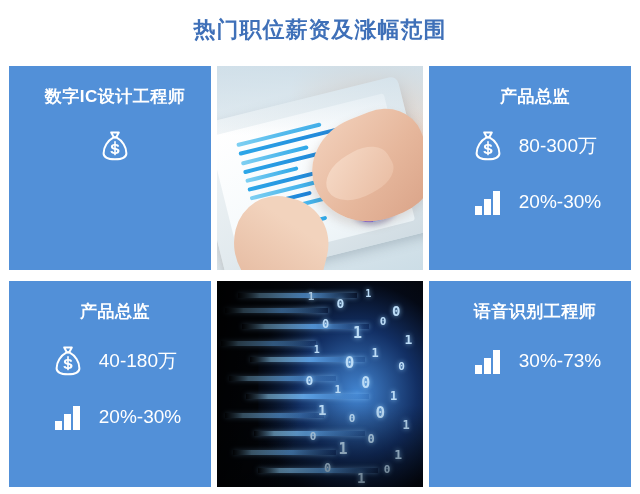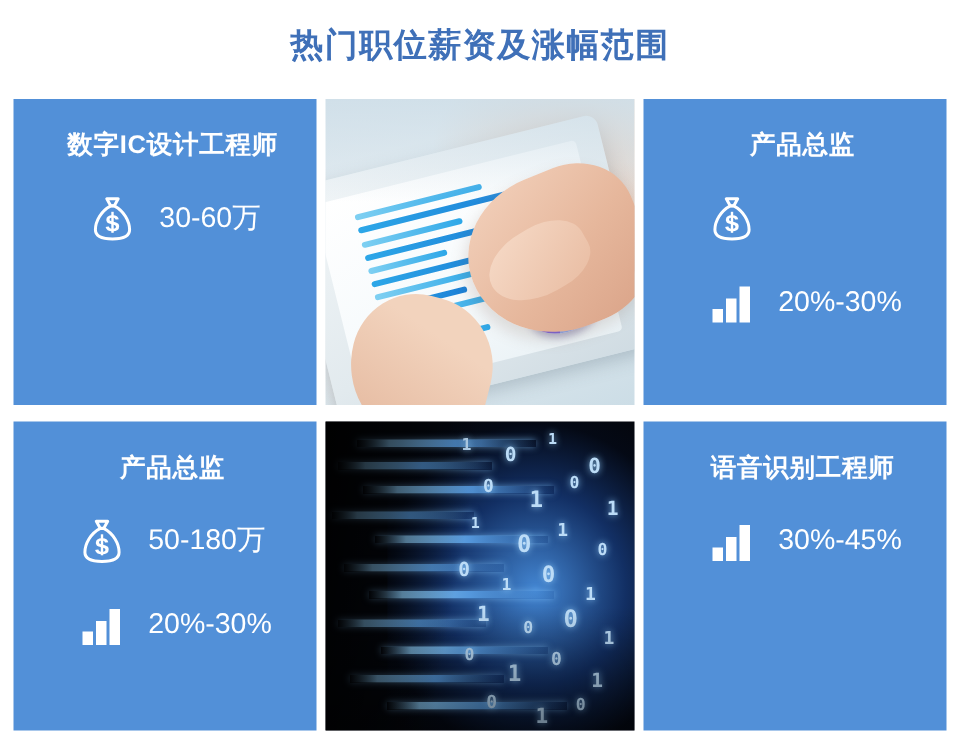--- a/index.html
+++ b/index.html
@@ -253,21 +253,20 @@
       <div class="card-rows">
         <div class="card-row">
           <span class="row-icon">
             <svg width="36" height="36" viewBox="0 0 36 36">
               <path d="M14.2 4.5 L21.8 4.5 L19.2 9.2 L16.8 9.2 Z" fill="none" stroke="#fff" stroke-width="2" stroke-linejoin="round"></path>
               <path d="M16.6 9.4 C10.5 12.6 6.6 19.4 6.6 25.2 C6.6 29.4 10.4 31.3 18 31.3 C25.6 31.3 29.4 29.4 29.4 25.2 C29.4 19.4 25.5 12.6 19.4 9.4 Z" fill="none" stroke="#fff" stroke-width="2" stroke-linejoin="round"></path>
               <text x="18" y="26" font-family="Liberation Sans, sans-serif" font-size="15" font-weight="bold" fill="#fff" text-anchor="middle">S</text>
               <rect x="17.2" y="13.2" width="1.6" height="14" fill="#fff"></rect>
             </svg>
           </span>
-          <span class="row-value">30-60万</span>
         </div>
       </div>
     </div>
 
     <div class="photo photo-tablet">
       <div class="tablet-body">
         <div class="tablet-screen">
           <div class="sbar light" style="left:14%; top:10%;  width:48%;"></div>
           <div class="sbar" style="left:14%; top:17%;  width:62%;"></div>
           <div class="sbar light" style="left:14%; top:24%;  width:38%;"></div>
@@ -294,20 +293,21 @@
       <div class="card-rows">
         <div class="card-row">
           <span class="row-icon">
             <svg width="36" height="36" viewBox="0 0 36 36">
               <path d="M14.2 4.5 L21.8 4.5 L19.2 9.2 L16.8 9.2 Z" fill="none" stroke="#fff" stroke-width="2" stroke-linejoin="round"></path>
               <path d="M16.6 9.4 C10.5 12.6 6.6 19.4 6.6 25.2 C6.6 29.4 10.4 31.3 18 31.3 C25.6 31.3 29.4 29.4 29.4 25.2 C29.4 19.4 25.5 12.6 19.4 9.4 Z" fill="none" stroke="#fff" stroke-width="2" stroke-linejoin="round"></path>
               <text x="18" y="26" font-family="Liberation Sans, sans-serif" font-size="15" font-weight="bold" fill="#fff" text-anchor="middle">S</text>
               <rect x="17.2" y="13.2" width="1.6" height="14" fill="#fff"></rect>
             </svg>
           </span>
+          <span class="row-value">80-300万</span>
         </div>
         <div class="card-row">
           <span class="row-icon">
             <svg width="30" height="30" viewBox="0 0 30 30">
               <rect x="2" y="19" width="7" height="9" fill="#fff"></rect>
               <rect x="11" y="12" width="7" height="16" fill="#fff"></rect>
               <rect x="20" y="4" width="7" height="24" fill="#fff"></rect>
             </svg>
           </span>
           <span class="row-value">20%-30%</span>
@@ -320,21 +320,21 @@
       <div class="card-rows">
         <div class="card-row">
           <span class="row-icon">
             <svg width="36" height="36" viewBox="0 0 36 36">
               <path d="M14.2 4.5 L21.8 4.5 L19.2 9.2 L16.8 9.2 Z" fill="none" stroke="#fff" stroke-width="2" stroke-linejoin="round"></path>
               <path d="M16.6 9.4 C10.5 12.6 6.6 19.4 6.6 25.2 C6.6 29.4 10.4 31.3 18 31.3 C25.6 31.3 29.4 29.4 29.4 25.2 C29.4 19.4 25.5 12.6 19.4 9.4 Z" fill="none" stroke="#fff" stroke-width="2" stroke-linejoin="round"></path>
               <text x="18" y="26" font-family="Liberation Sans, sans-serif" font-size="15" font-weight="bold" fill="#fff" text-anchor="middle">S</text>
               <rect x="17.2" y="13.2" width="1.6" height="14" fill="#fff"></rect>
             </svg>
           </span>
-          <span class="row-value">50-180万</span>
+          <span class="row-value">40-180万</span>
         </div>
         <div class="card-row">
           <span class="row-icon">
             <svg width="30" height="30" viewBox="0 0 30 30">
               <rect x="2" y="19" width="7" height="9" fill="#fff"></rect>
               <rect x="11" y="12" width="7" height="16" fill="#fff"></rect>
               <rect x="20" y="4" width="7" height="24" fill="#fff"></rect>
             </svg>
           </span>
           <span class="row-value">20%-30%</span>
@@ -392,19 +392,19 @@
       <div class="card-title">语音识别工程师</div>
       <div class="card-rows">
         <div class="card-row">
           <span class="row-icon">
             <svg width="30" height="30" viewBox="0 0 30 30">
               <rect x="2" y="19" width="7" height="9" fill="#fff"></rect>
               <rect x="11" y="12" width="7" height="16" fill="#fff"></rect>
               <rect x="20" y="4" width="7" height="24" fill="#fff"></rect>
             </svg>
           </span>
-          <span class="row-value">30%-45%</span>
+          <span class="row-value">30%-73%</span>
         </div>
       </div>
     </div>
 
   </div>
 </div>
 
 </body></html>

